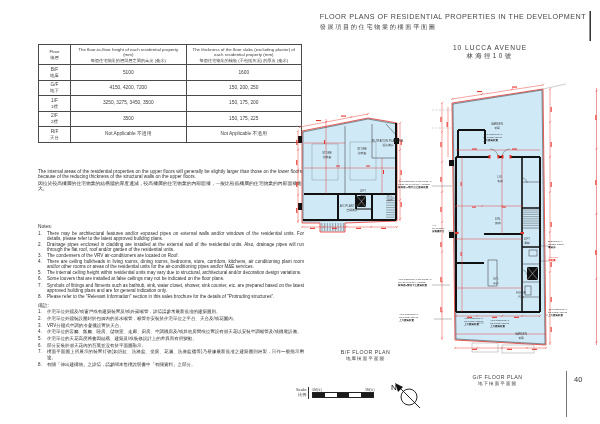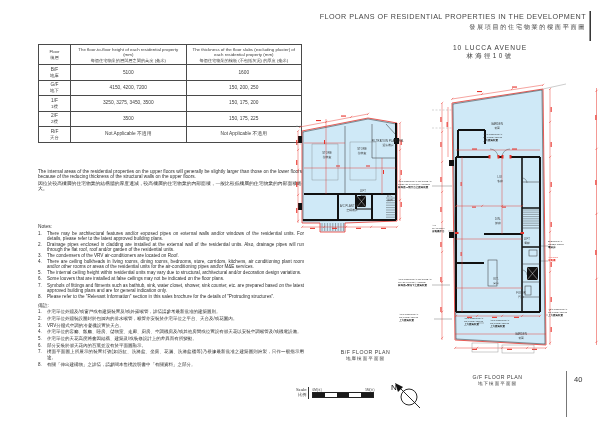--- a/index.html
+++ b/index.html
@@ -2,21 +2,21 @@
 <html><head>
 <meta charset="utf-8">
 <style>
   html,body{margin:0;padding:0;background:#e8e8e8;}
   .page{position:relative;width:600px;height:424px;background:#ffffff;overflow:hidden;
         font-family:"Liberation Sans", sans-serif;color:#3c3c3c;
         -webkit-text-size-adjust:none;text-size-adjust:none;}
   .abs{position:absolute;}
 
   
-  .title-block{top:12px;right:14px;text-align:right;}
+  .title-block{top:12px;right:14px;}
   .title-en{font-size:7.2px;letter-spacing:.45px;color:#454545;}
   .title-zh{font-size:6.2px;letter-spacing:1.6px;color:#454545;margin-top:1.5px;}
   .prop-block{top:44px;left:428px;width:124px;text-align:center;}
   .prop-en{font-size:6.6px;letter-spacing:1px;color:#3a3a3a;}
   .prop-zh{font-size:6.4px;letter-spacing:2.4px;color:#3a3a3a;margin-top:1px;}
 
   
   .spec-table{top:44px;left:38px;width:264px;border-collapse:collapse;table-layout:fixed;}
   .spec-table th,.spec-table td{border:0.6px solid #4a4a4a;text-align:center;vertical-align:middle;
         padding:1.5px 2px;font-weight:normal;}

